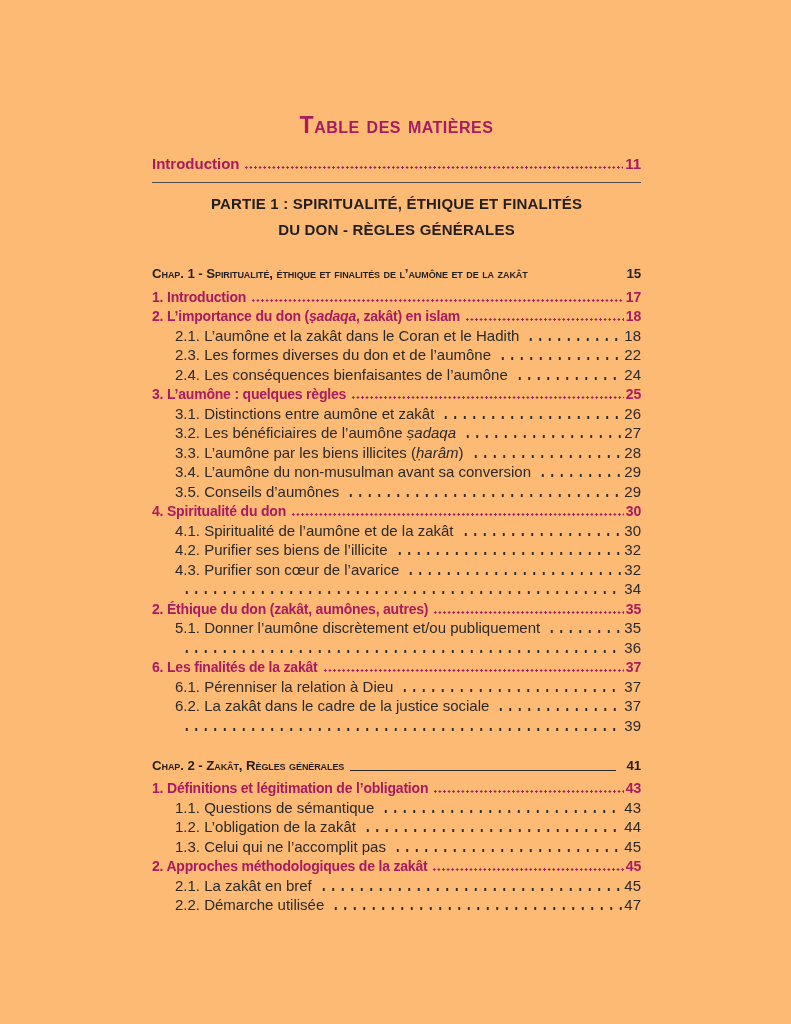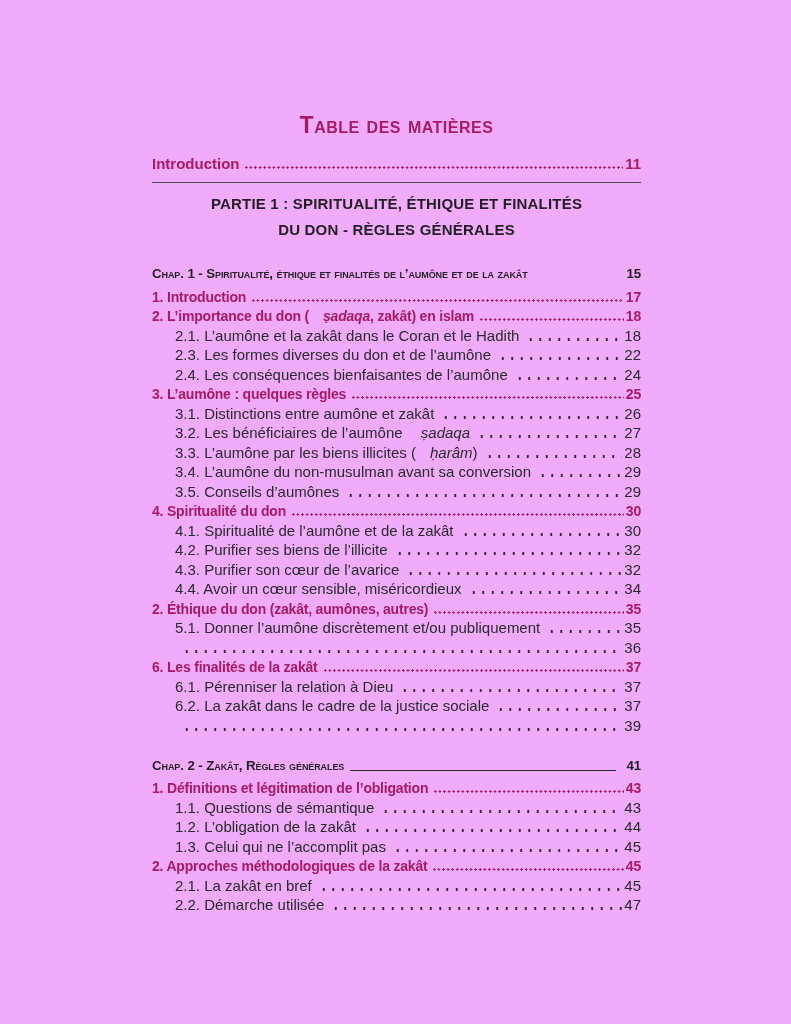--- a/index.html
+++ b/index.html
@@ -1,20 +1,20 @@
 <!DOCTYPE html>
 <html><head>
 <meta charset="utf-8">
 <style>
   html, body { margin: 0; padding: 0; background: #ffffff; }
   .page {
     position: relative;
     width: 791px;
     height: 1024px;
-    background: #f0abfc;
+    background: #fdba74;
     overflow: hidden;
     font-family: "Liberation Sans", sans-serif;
     color: #231f20;
   }
   .content {
     position: absolute;
     left: 152px;
     top: 112px;
     width: 489px;
   }
@@ -86,21 +86,21 @@
     background-image: radial-gradient(circle, #a81b61 1.05px, transparent 1.35px);
     background-size: 4.6px 3px;
     background-position: left 0 bottom 4px;
   }
   .sub { font-size: 15px; font-weight: 400; padding-left: 23px; color: #2a2a2a; }
   .sub .lead {
     background-image: radial-gradient(circle, #2a2a2a 1.1px, transparent 1.4px);
     background-size: 9.5px 3px;
     background-position: left 2px bottom 4px;
   }
-  .it { font-style: italic; padding-left: 14px; }
+  .it { font-style: italic; }
   .chap2block { margin-top: 11px; }
 </style>
 </head>
 <body>
 
 <div class="page">
   <div class="content">
 
     <h1 class="title">Table des matières</h1>
 
@@ -208,21 +208,20 @@
       <span class="pg">32</span>
     </div>
 
     <div class="row sub">
       <span class="lbl">4.3. Purifier son cœur de l’avarice</span>
       <span class="lead"></span>
       <span class="pg">32</span>
     </div>
 
     <div class="row sub">
-      <span class="lbl">4.4. Avoir un cœur sensible, miséricordieux</span>
       <span class="lead"></span>
       <span class="pg">34</span>
     </div>
 
     <div class="row sec">
       <span class="lbl">2. Éthique du don (zakât, aumônes, autres)</span>
       <span class="lead"></span>
       <span class="pg">35</span>
     </div>
 

